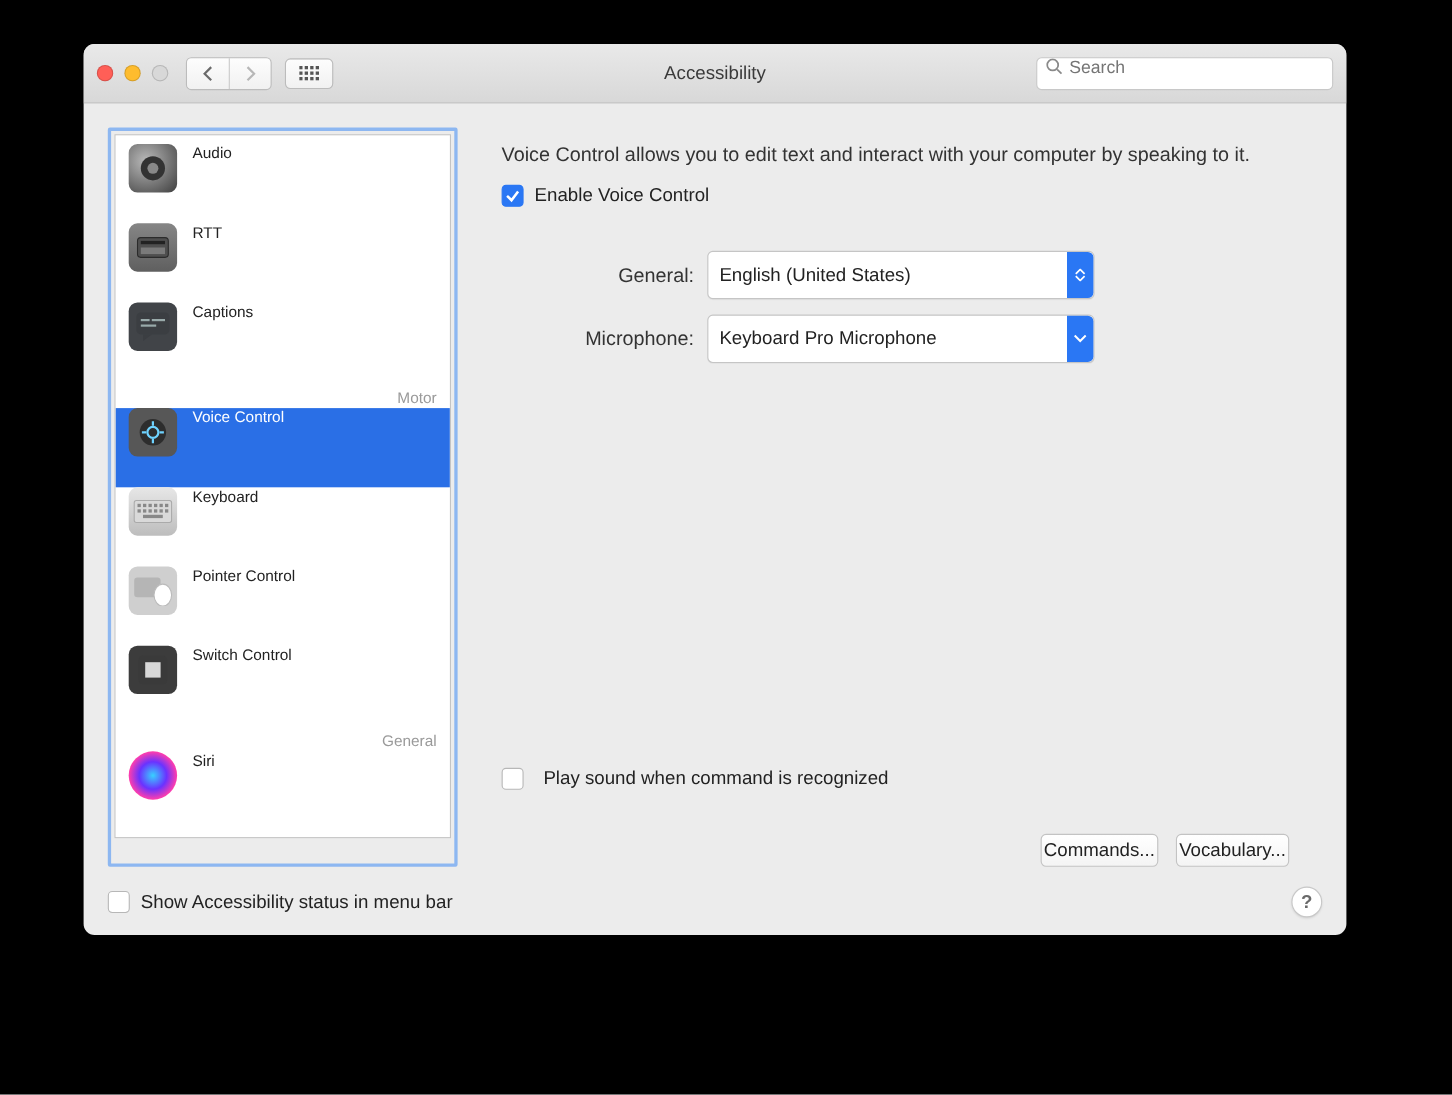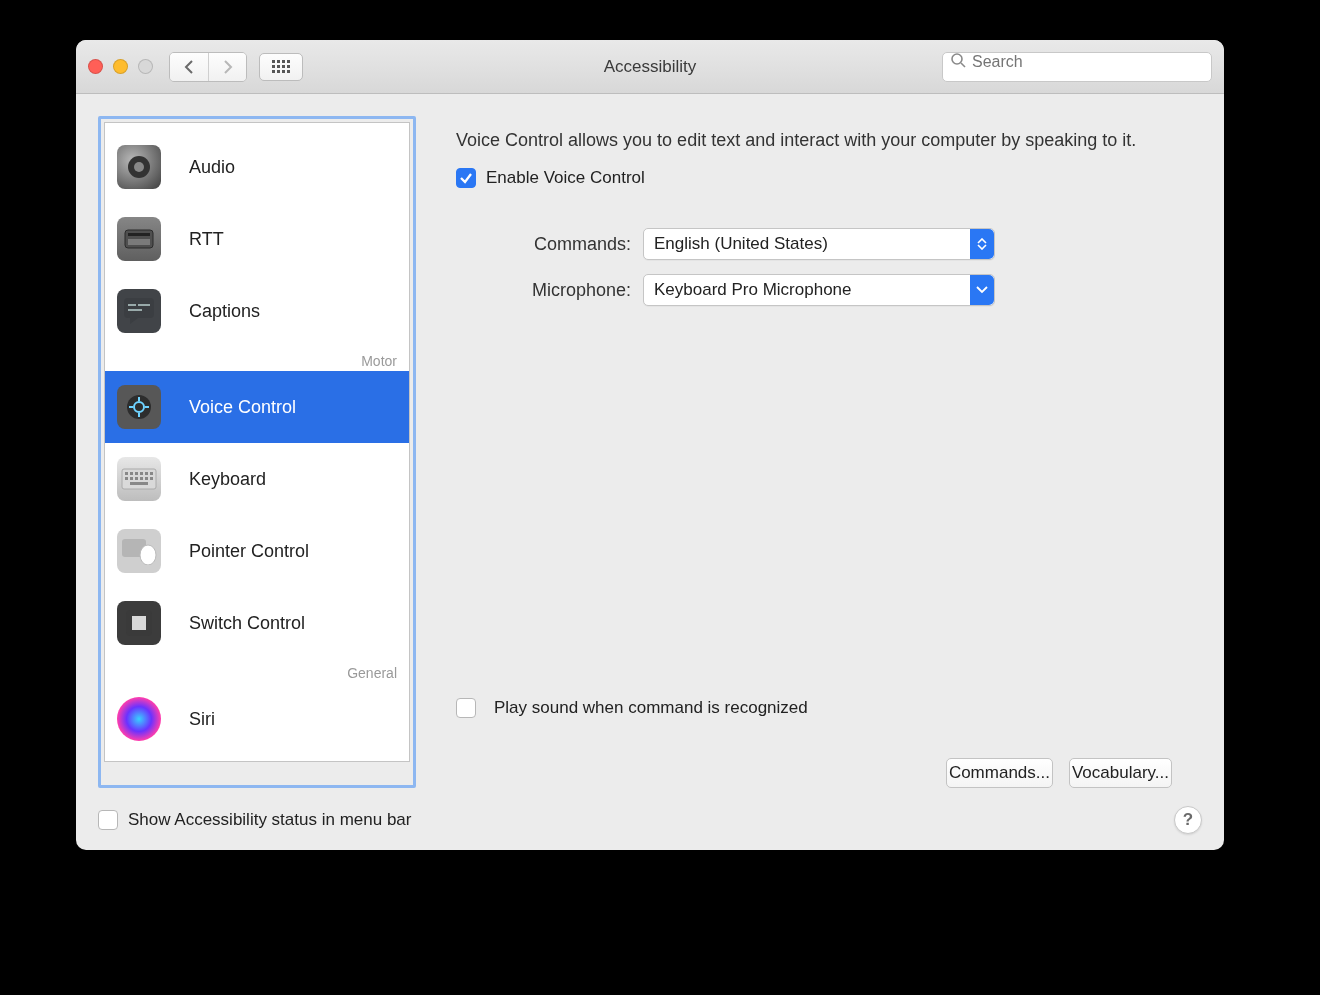--- a/index.html
+++ b/index.html
@@ -92,23 +92,23 @@
   height: 640px;
   background: #fff;
   border: 1px solid #c4c4c4;
   overflow: hidden;
 }
 .sb-group-label {
   font-size: 14px; color: #9a9a9a; padding: 6px 12px 2px 12px; text-align: right;
 }
 .sb-item {
   height: 72px;
-  display: flex; align-items: center; gap: 28px;
+  display: flex; gap: 14px;
   padding: 0 12px;
-  font-size: 18px;
+  font-size: 14px;
 }
 .sb-item.selected { background: #2a6fe6; color: #fff; }
 .sb-icon {
   width: 44px; height: 44px; border-radius: 8px;
   display: flex; align-items: center; justify-content: center;
   flex: 0 0 44px;
 }
 .content {
   flex: 1;
   padding: 12px 30px 0 40px;
@@ -119,21 +119,21 @@
 .checkbox {
   width: 20px; height: 20px; border-radius: 4px; border: 1px solid #b7b7b7;
   background: #fff; display: flex; align-items: center; justify-content: center;
 }
 .checkbox.checked { background: #2a77f4; border-color: #2a77f4; }
 .checkbox.checked svg { display:block; }
 .checkbox svg { display:none; }
 .form-row { display: flex; align-items: center; margin-bottom: 14px; }
 .form-label { width: 175px; text-align: right; margin-right: 12px; font-size: 18px; color: #333; }
 .select {
-  width: 352px; height: 32px;
+  width: 352px; height: 44px;
   background: #fff;
   border: 1px solid #c5c5c5;
   border-radius: 5px;
   display: flex; align-items: center; position: relative;
   padding-left: 10px;
   box-shadow: 0 1px 0 rgba(0,0,0,.03);
 }
 .select .arrows {
   position: absolute; right: 0; top: 0; bottom: 0; width: 24px;
   background: #2a77f4; border-radius: 0 5px 5px 0;
@@ -320,21 +320,21 @@
         <div class="check-row">
           <div class="checkbox checked">
             <svg width="14" height="14" viewBox="0 0 14 14">
                 <path d="M2 7 L6 11 L12 3" fill="none" stroke="#fff" stroke-width="2.3"></path>
               </svg>
           </div>
           <span>Enable Voice Control</span>
         </div>
 
         <div class="form-row">
-          <div class="form-label">Commands:</div>
+          <div class="form-label">General:</div>
           <div class="select">
             <span>English (United States)</span>
             <div class="arrows">
               <svg width="10" height="6" viewBox="0 0 10 6">
                   <path d="M1 5 L5 1 L9 5" fill="none" stroke="#fff" stroke-width="1.6"></path>
                 </svg>
               <svg width="10" height="6" viewBox="0 0 10 6">
                   <path d="M1 1 L5 5 L9 1" fill="none" stroke="#fff" stroke-width="1.6"></path>
                 </svg>
             </div>

